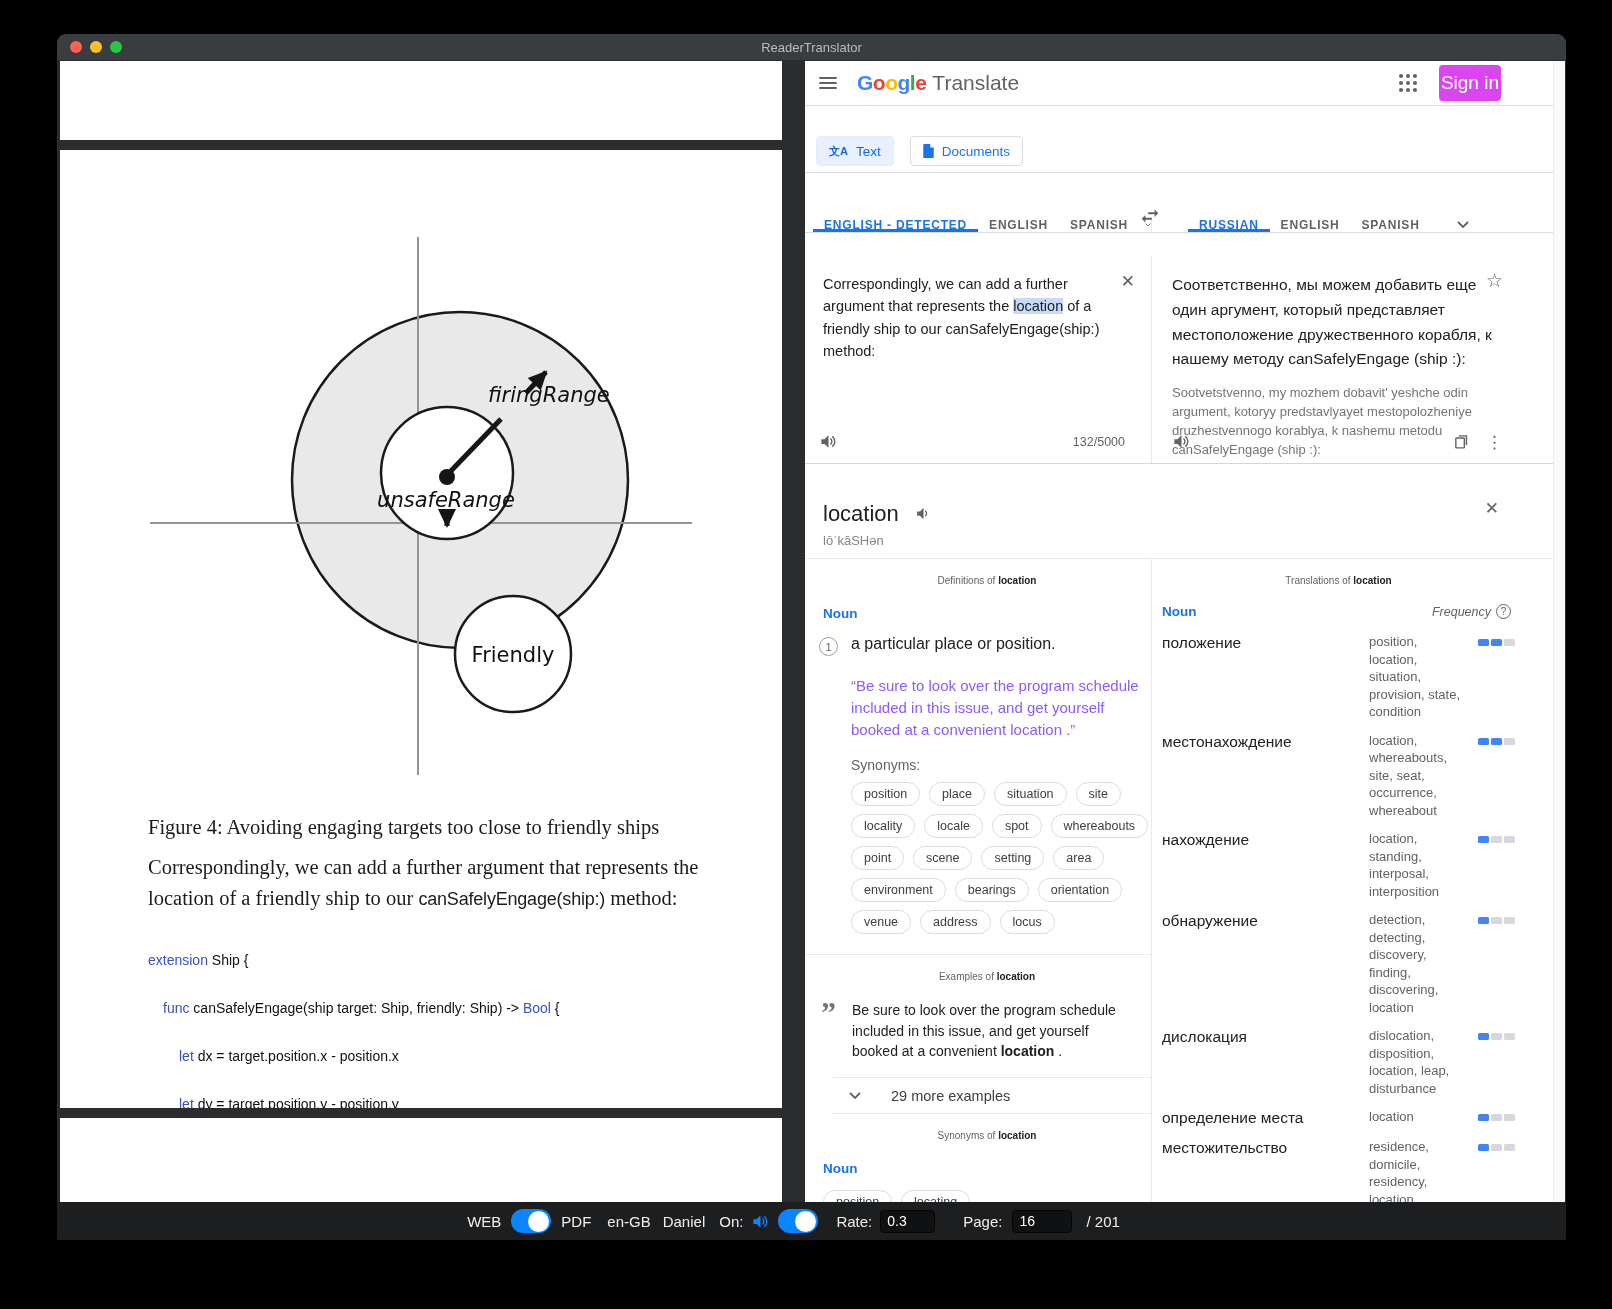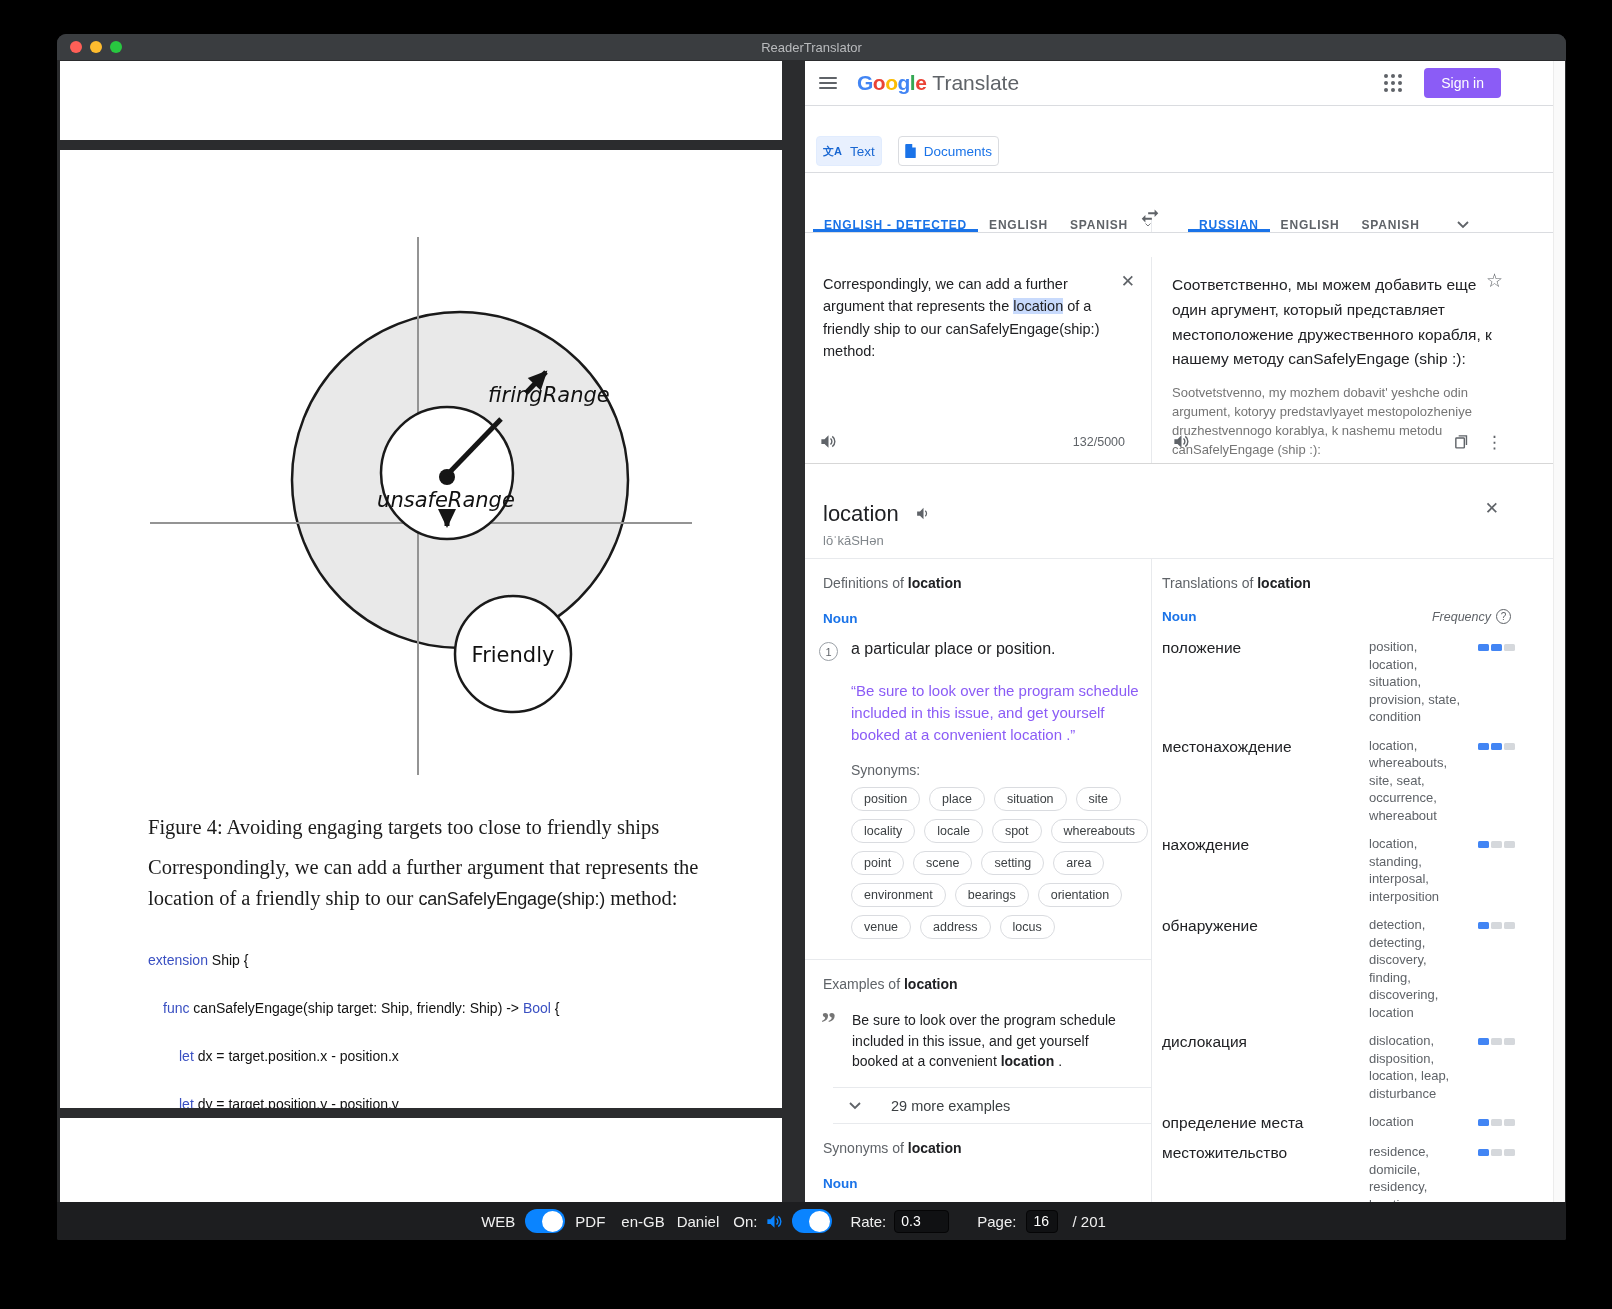--- a/index.html
+++ b/index.html
@@ -45,24 +45,24 @@
   .gt-header { height:45px; border-bottom:1px solid #dadce0; display:flex; align-items:center; padding:0 64px 0 14px; flex:none; }
   .burger { width:18px; height:12px; display:flex; flex-direction:column; justify-content:space-between; cursor:pointer; }
   .burger i { display:block; height:2px; background:#5f6368; border-radius:1px; }
   .gt-logo { margin-left:20px; font-size:21px; display:flex; align-items:baseline; }
   .gt-logo .gl { font-weight:bold; letter-spacing:-0.5px; }
   .c0{color:#4285F4;} .c1{color:#EA4335;} .c2{color:#FBBC05;} .c3{color:#4285F4;} .c4{color:#34A853;} .c5{color:#EA4335;}
   .gt-logo .product { color:#5f6368; margin-left:6px; font-size:21px; }
   .hspacer { flex:1; }
   .gridicon { display:grid; grid-template-columns:repeat(3,4px); grid-gap:3px; margin-right:22px; cursor:pointer; }
   .gridicon i { width:4px; height:4px; border-radius:50%; background:#5f6368; }
-  .signin { background:#8b5cf6; color:#fff; font-size:14px; padding:7px 17px; border-radius:4px; border:none; cursor:pointer; }
+  .signin { background:#d946ef; color:#fff; font-size:19px; padding:7px 2px; border-radius:4px; border:none; cursor:pointer; }
 
   .gt-modes { height:43px; border-bottom:1px solid #dadce0; display:flex; align-items:center; padding-left:11px; gap:16px; flex:none; }
-  .modebtn { height:30px; display:flex; align-items:center; gap:8px; font-size:13.5px; border-radius:4px; padding:0 6px; cursor:pointer; }
+  .modebtn { height:30px; display:flex; align-items:center; gap:8px; font-size:13.5px; border-radius:4px; padding:0 12px; cursor:pointer; }
   .modebtn.active { background:#e8f0fe; border:1px solid #e1ecfe; color:#1967d2; }
   .modebtn.plain { background:#fff; border:1px solid #dadce0; color:#1a73e8; }
   .transglyph { font-size:11px; font-weight:bold; }
   .docicon { width:11px; height:14px; }
 
   .gt-langbar { height:36px; border-bottom:1px solid #dadce0; display:flex; flex:none; position:relative; font-size:12px; letter-spacing:0.8px; font-weight:bold;align-items:flex-end; }
   .lhalf { width:347px; display:flex; align-items:center; padding-left:8px; border-right:1px solid #e8eaed; }
   .rhalf { flex:1; display:flex; align-items:center; padding-left:36px; }
   .ltab { color:#5f6368; padding:0 11px; height:100%; display:flex; align-items:center; position:relative; cursor:pointer; white-space:nowrap; }
   .ltab.active { color:#1a73e8; }
@@ -89,21 +89,21 @@
   .dict-head { height:70px; flex:none; position:relative; padding:13px 0 0 18px; }
   .dword { font-size:22px; color:#202124; display:inline-block; }
   .dspk { display:inline-block; margin-left:12px; position:relative; top:1px; cursor:pointer; }
   .dpron { margin-top:6px; font-size:13px; color:#80868b; }
   .dclose { position:absolute; right:66px; top:10px; font-size:17px; color:#5f6368; cursor:pointer; }
 
   .dict-cols { flex:1; border-top:1px solid #e8eaed; display:flex; overflow:hidden; }
   .dcol-left { width:347px; border-right:1px solid #e8eaed; overflow:hidden; }
   .dcol-right { flex:1; overflow:hidden; padding:0 50px 0 10px; }
 
-  .sechead { margin:16px 0 0 18px; font-size:14px; color:#5f6368; }
+  .sechead { margin:16px 0 0 18px; font-size:10px; color:#5f6368;text-align:center; }
   .sechead b { color:#202124; font-weight:bold; }
   .poslabel { margin:20px 0 0 18px; font-size:13.5px; color:#1a73e8; font-weight:bold; }
   .defrow { display:flex; margin:14px 18px 0 14px; }
   .numcircle { flex:none; width:19px; height:19px; border:1px solid #9aa0a6; border-radius:50%; color:#5f6368;
                font-size:11px; display:flex; align-items:center; justify-content:center; margin-top:2px; }
   .defbody { margin-left:13px; }
   .deftext { font-size:16px; color:#202124; }
   .defquote { margin-top:22px; font-size:15px; line-height:1.45; color:#8b5cf6; width:296px; }
   .synlabel { margin-top:17px; font-size:14px; color:#5f6368; }
   .chips { margin-top:9px; display:flex; flex-wrap:wrap; gap:8px 9px; width:300px; }
@@ -133,21 +133,21 @@
   .bars.f2 span:nth-child(1), .bars.f2 span:nth-child(2) { background:#4285f4; }
 
   
   .toolbar { position:absolute; left:0; right:0; bottom:0; height:38px; background:#1d1e20;
              display:flex; align-items:center; justify-content:center; color:#f0f0f0; font-size:15px; }
   .toolbar .tb { display:flex; align-items:center; transform:translateX(-18px); }
   .tgl { width:40px; height:24px; border-radius:12px; background:#0a84ff; position:relative; cursor:pointer; }
   .tgl .knob { position:absolute; top:1.5px; left:17px; width:21px; height:21px; border-radius:50%; background:#fff; }
   .tbox { background:#101113; border:1px solid #050506; border-radius:4px; color:#fff; font-size:14px;
           height:23px; padding:0 6px; font-family:"Liberation Sans", sans-serif; }
-  .tbox.rate { width:55px; } .tbox.page { width:32px; } .ml8{margin-left:8px;} .ml10{margin-left:10px;} .ml12{margin-left:12px;}
+  .tbox.rate { width:55px; } .tbox.page { width:60px; } .ml8{margin-left:8px;} .ml10{margin-left:10px;} .ml12{margin-left:12px;}
   .ml14{margin-left:14px;} .ml18{margin-left:18px;} .ml28{margin-left:28px;} .ml36{margin-left:16px;}
 
   svg { display:block; }
   .icon-gray { fill:#5f6368; }
 </style>
 </head>
 <body>
 
 <div class="stage">
   <div class="window">

